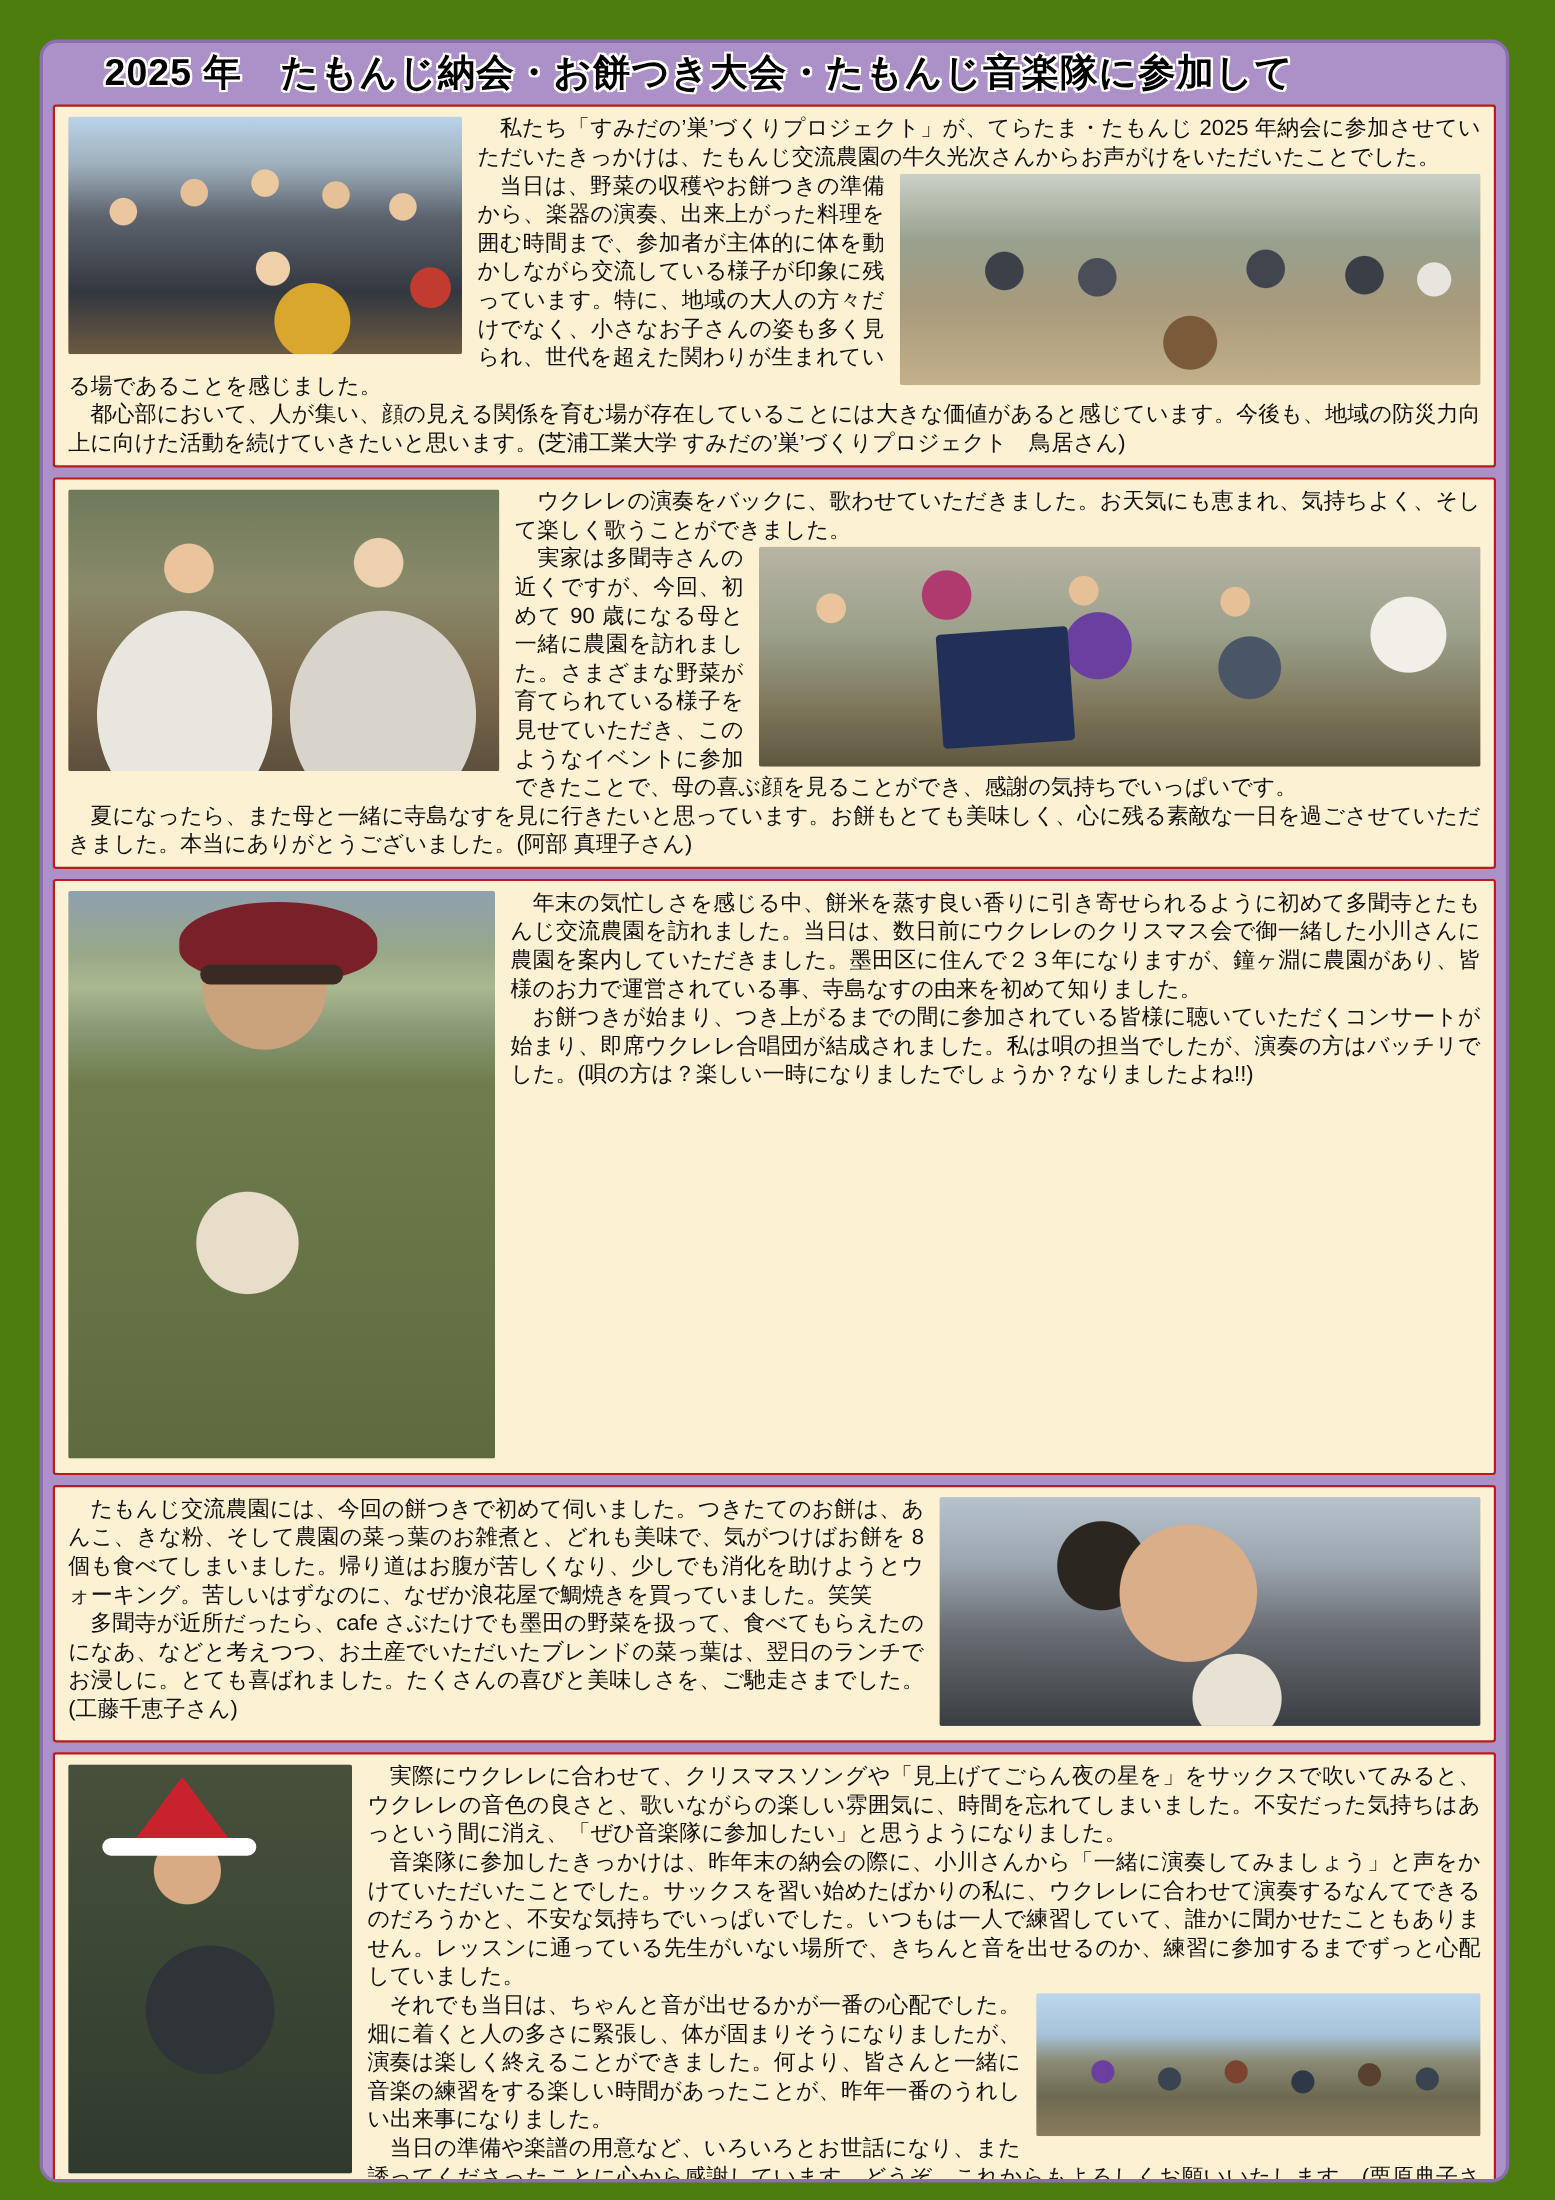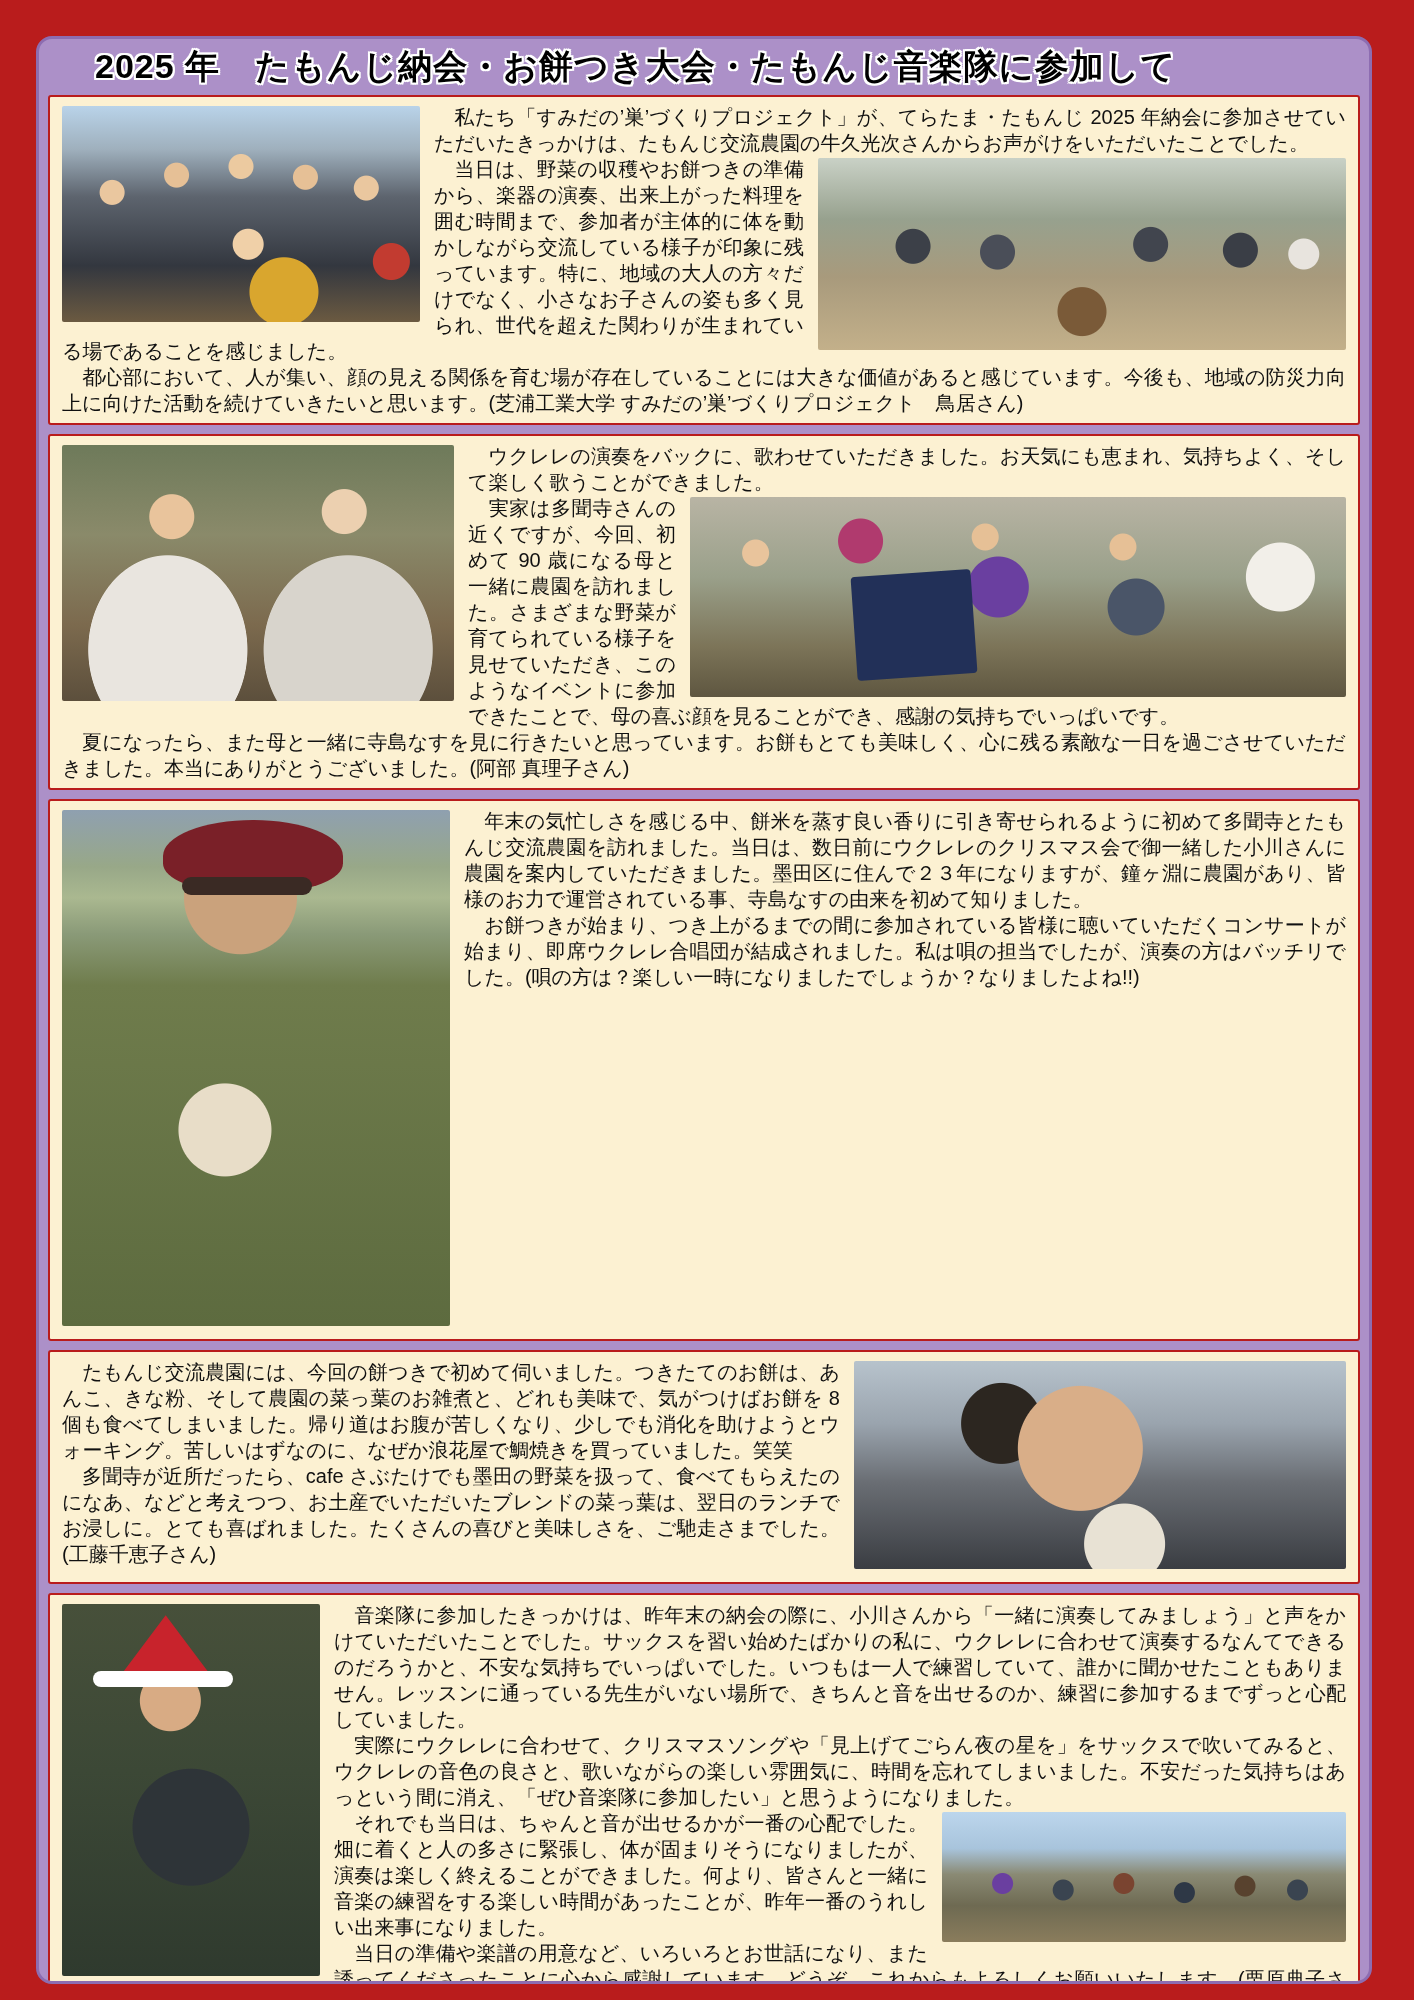--- a/index.html
+++ b/index.html
@@ -1,20 +1,20 @@
 <!DOCTYPE html>
 <html lang="ja"><head>
 <meta charset="utf-8">
 <style>
   html,body{margin:0;padding:0;}
   body{
     width:1414px;height:2000px;background:#ffffff;overflow:hidden;
     font-family:"Liberation Sans","DejaVu Sans",sans-serif;
   }
-  .page{position:relative;width:1414px;height:2000px;background:#b91c1c;}
+  .page{position:relative;width:1414px;height:2000px;background:#4d7c0f;}
   .frame{
     position:absolute;left:36px;top:36px;width:1336px;height:1948px;
     background:#ac90c8;border:3px solid #8d6db1;border-radius:16px;
     box-sizing:border-box;overflow:hidden;
   }
   .title{
     margin:4px 0 6px 56px;height:46px;line-height:46px;
     font-size:34px;font-weight:800;color:#000;letter-spacing:1px;
     text-shadow:-2px -2px 0 #fff,2px -2px 0 #fff,-2px 2px 0 #fff,2px 2px 0 #fff,
                 -2px 0 0 #fff,2px 0 0 #fff,0 -2px 0 #fff,0 2px 0 #fff;
@@ -142,21 +142,21 @@
     </section>
 
     <section class="panel s4">
       <div class="photo ph-r p-s4-right"></div>
       <p>　たもんじ交流農園には、今回の餅つきで初めて伺いました。つきたてのお餅は、あんこ、きな粉、そして農園の菜っ葉のお雑煮と、どれも美味で、気がつけばお餅を 8 個も食べてしまいました。帰り道はお腹が苦しくなり、少しでも消化を助けようとウォーキング。苦しいはずなのに、なぜか浪花屋で鯛焼きを買っていました。笑笑</p>
       <p>　多聞寺が近所だったら、cafe さぶたけでも墨田の野菜を扱って、食べてもらえたのになあ、などと考えつつ、お土産でいただいたブレンドの菜っ葉は、翌日のランチでお浸しに。とても喜ばれました。たくさんの喜びと美味しさを、ご馳走さまでした。(工藤千恵子さん)</p>
     </section>
 
     <section class="panel s5">
       <div class="photo ph-l p-s5-left"></div>
+      <p>　実際にウクレレに合わせて、クリスマスソングや「見上げてごらん夜の星を」をサックスで吹いてみると、ウクレレの音色の良さと、歌いながらの楽しい雰囲気に、時間を忘れてしまいました。不安だった気持ちはあっという間に消え、「ぜひ音楽隊に参加したい」と思うようになりました。</p>
       <p>　音楽隊に参加したきっかけは、昨年末の納会の際に、小川さんから「一緒に演奏してみましょう」と声をかけていただいたことでした。サックスを習い始めたばかりの私に、ウクレレに合わせて演奏するなんてできるのだろうかと、不安な気持ちでいっぱいでした。いつもは一人で練習していて、誰かに聞かせたこともありません。レッスンに通っている先生がいない場所で、きちんと音を出せるのか、練習に参加するまでずっと心配していました。</p>
-      <p>　実際にウクレレに合わせて、クリスマスソングや「見上げてごらん夜の星を」をサックスで吹いてみると、ウクレレの音色の良さと、歌いながらの楽しい雰囲気に、時間を忘れてしまいました。不安だった気持ちはあっという間に消え、「ぜひ音楽隊に参加したい」と思うようになりました。</p>
       <div class="photo ph-r p-s5-right"></div>
       <p>　それでも当日は、ちゃんと音が出せるかが一番の心配でした。畑に着くと人の多さに緊張し、体が固まりそうになりましたが、演奏は楽しく終えることができました。何より、皆さんと一緒に音楽の練習をする楽しい時間があったことが、昨年一番のうれしい出来事になりました。</p>
       <p>　当日の準備や楽譜の用意など、いろいろとお世話になり、また誘ってくださったことに心から感謝しています。どうぞ、これからもよろしくお願いいたします。(栗原典子さん)</p>
     </section>
 
   </div>
 </div>
 
 </body></html>

